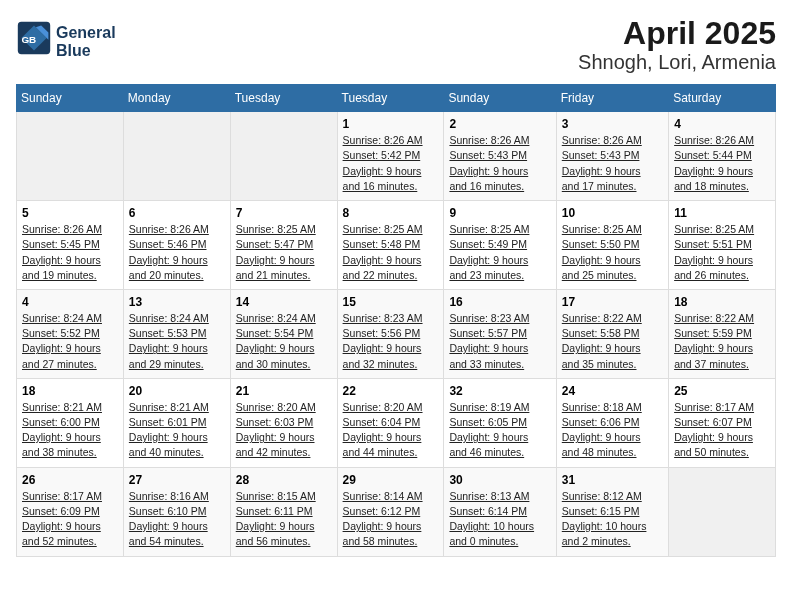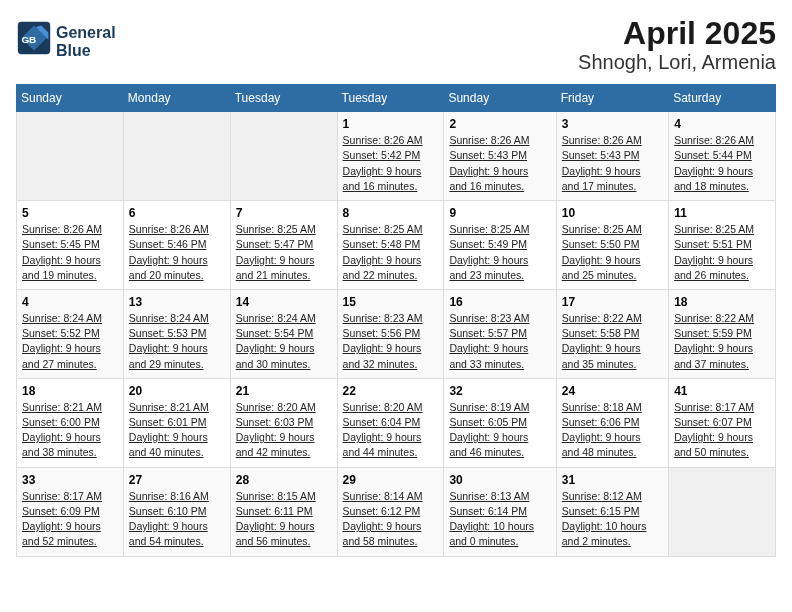--- a/index.html
+++ b/index.html
@@ -229,27 +229,27 @@
           </td>
           <td>
             <span class="day-num">32</span>
             <div class="day-detail">Sunrise: 8:19 AM<br>Sunset: 6:05 PM<br>Daylight: 9 hours<br>and 46 minutes.</div>
           </td>
           <td>
             <span class="day-num">24</span>
             <div class="day-detail">Sunrise: 8:18 AM<br>Sunset: 6:06 PM<br>Daylight: 9 hours<br>and 48 minutes.</div>
           </td>
           <td>
-            <span class="day-num">41</span>
+            <span class="day-num">25</span>
             <div class="day-detail">Sunrise: 8:17 AM<br>Sunset: 6:07 PM<br>Daylight: 9 hours<br>and 50 minutes.</div>
           </td>
         </tr>
         <tr>
           <td>
-            <span class="day-num">33</span>
+            <span class="day-num">26</span>
             <div class="day-detail">Sunrise: 8:17 AM<br>Sunset: 6:09 PM<br>Daylight: 9 hours<br>and 52 minutes.</div>
           </td>
           <td>
             <span class="day-num">27</span>
             <div class="day-detail">Sunrise: 8:16 AM<br>Sunset: 6:10 PM<br>Daylight: 9 hours<br>and 54 minutes.</div>
           </td>
           <td>
             <span class="day-num">28</span>
             <div class="day-detail">Sunrise: 8:15 AM<br>Sunset: 6:11 PM<br>Daylight: 9 hours<br>and 56 minutes.</div>
           </td>

